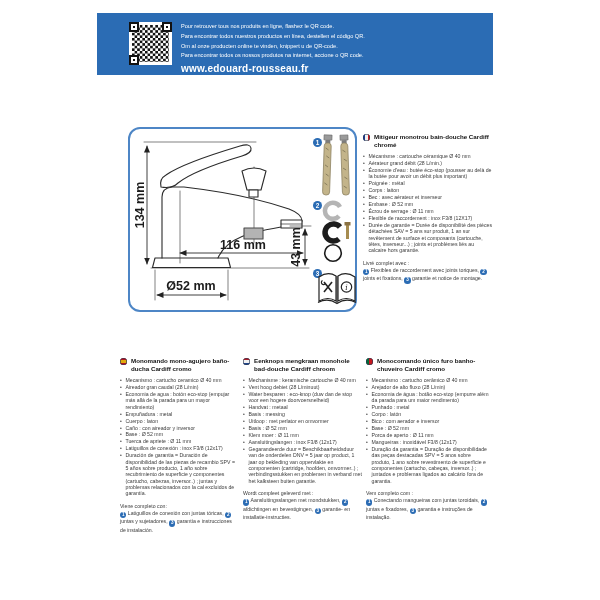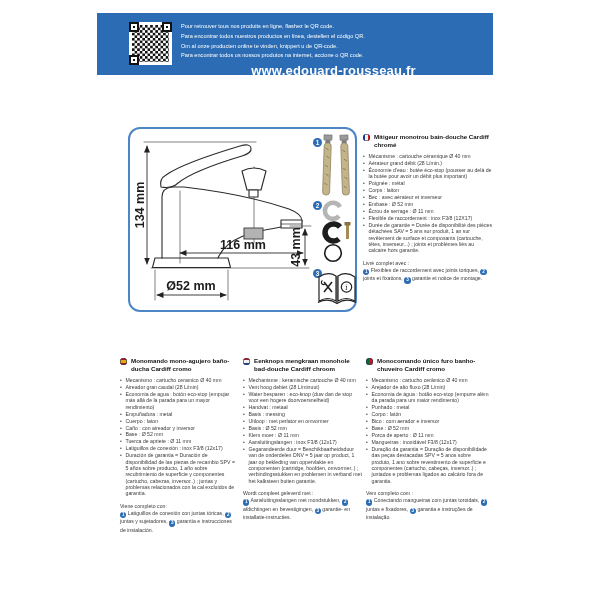--- a/index.html
+++ b/index.html
@@ -12,21 +12,21 @@
   .qr-wrap{left:32px;top:9px;width:43px;height:43px;background:#fff;padding:0;}
   .qr-body{position:absolute;left:3px;top:3px;width:37px;height:37px;
            background:repeating-conic-gradient(#121212 0% 25%, #ffffff 0% 50%);
            background-size:5.2px 5.2px;}
   .finder{position:absolute;width:10px;height:10px;border:2.3px solid #121212;background:#fff;box-sizing:border-box;}
   .finder::after{content:"";position:absolute;left:1.6px;top:1.6px;width:2.8px;height:2.8px;background:#121212;}
   .f-tl{left:0;top:0}.f-tr{right:0;top:0}.f-bl{left:0;bottom:0}
   .banner-text{left:84px;top:9px;width:305px;color:#fff;}
   .hlines{margin:0;padding:0;list-style:none;}
   .hlines li{font-size:5.6px;line-height:9.8px;white-space:nowrap;color:#fff;}
-  .website{display:block;font-size:13px;font-weight:bold;margin-top:2px;letter-spacing:.2px;text-align:center;}
+  .website{display:block;font-size:10px;font-weight:bold;margin-top:2px;letter-spacing:.2px;}
 
   
   .draw-box{left:128px;top:127px;width:229px;height:185px;border:2px solid #4d86c6;
             border-radius:12px;box-sizing:border-box;background:#fff;}
   .abadge{position:absolute;width:9px;height:9px;border-radius:50%;background:#2b6cb4;color:#fff;
           font-size:6.4px;font-weight:bold;display:flex;align-items:center;justify-content:center;}
   svg text.dim{font-family:"Liberation Sans",sans-serif;font-size:12.5px;font-weight:600;fill:#1c1c1c;}
 
   
   .panel{line-height:1.2;}

